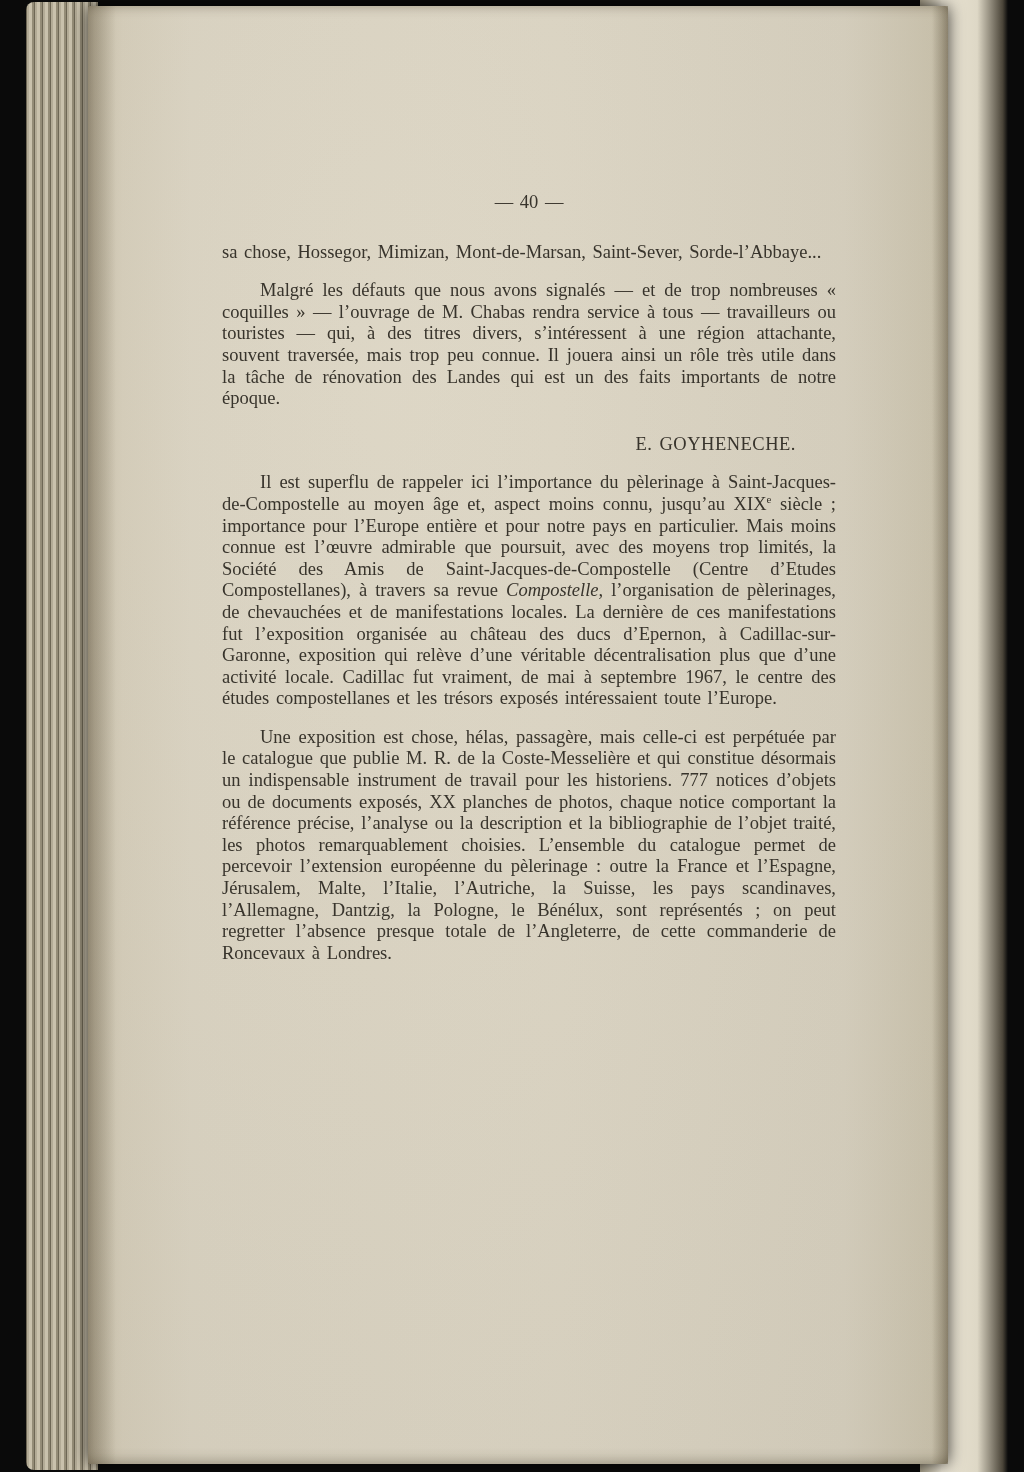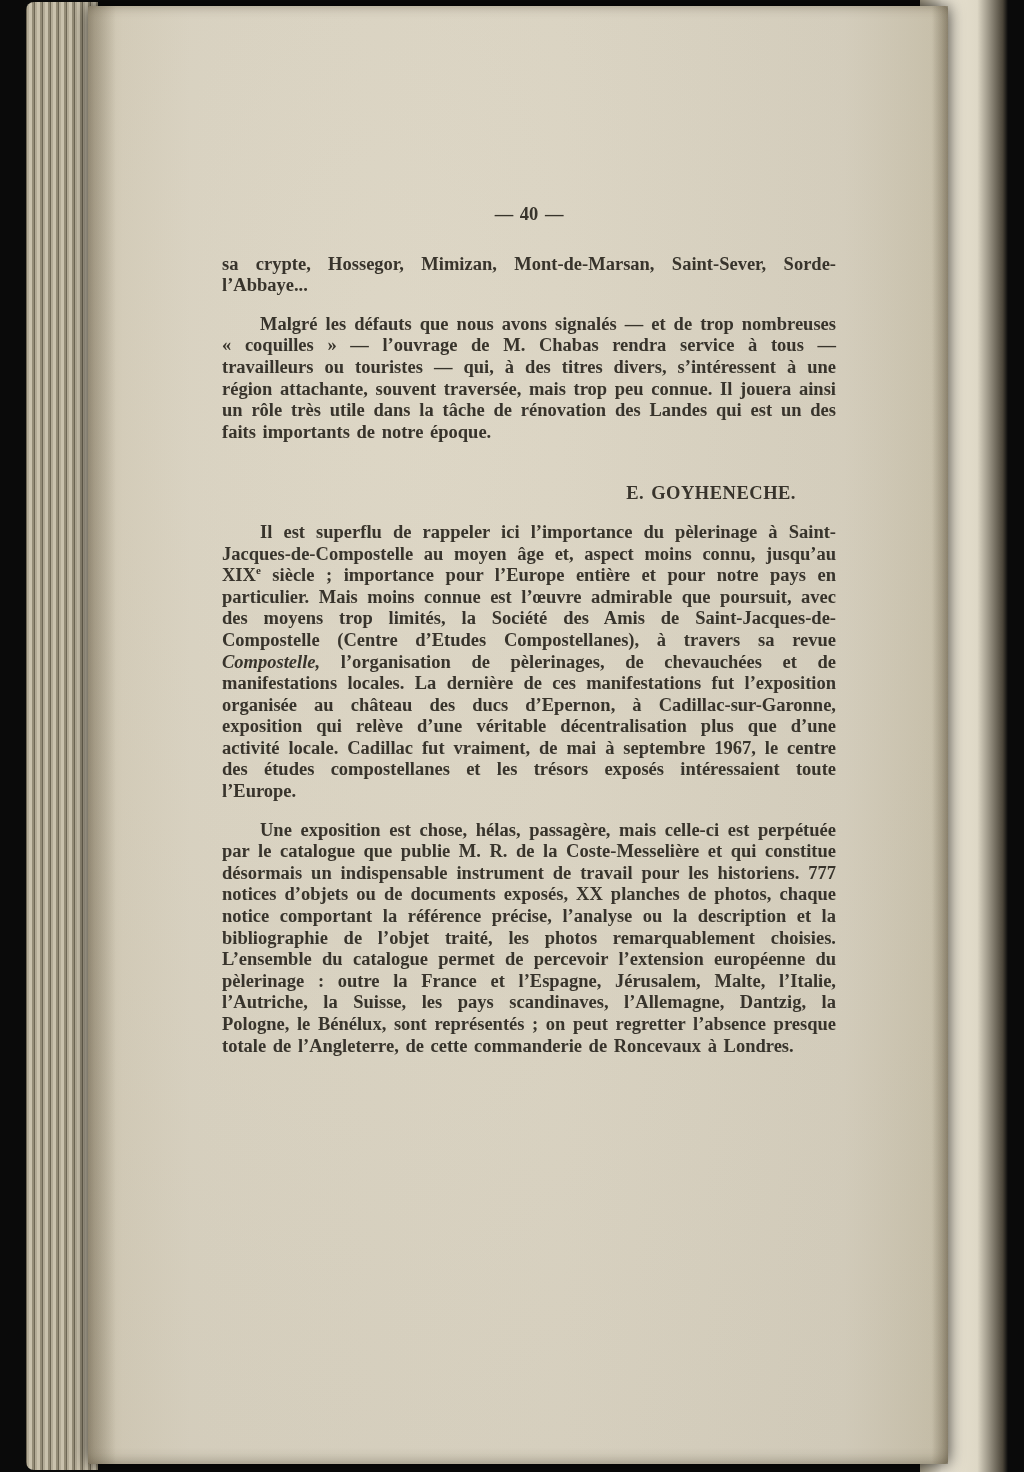--- a/index.html
+++ b/index.html
@@ -14,26 +14,26 @@
   .page{position:absolute;left:88px;top:6px;width:860px;height:1458px;
         background:linear-gradient(90deg,#c6bda6 0%,#d5cdb9 4%,#dad3c1 12%,#dcd5c3 55%,#d8d1bf 88%,#cdc5af 98%,#bdb49c 100%);
         border-radius:2px 3px 3px 2px;
         box-shadow:0 0 16px rgba(0,0,0,.75), inset 0 8px 12px -8px rgba(60,50,30,.40), inset 0 -10px 14px -9px rgba(60,50,30,.45);}
   .gutter-shadow{position:absolute;left:0;top:0;width:28px;height:100%;
         background:linear-gradient(90deg,rgba(74,62,40,.38),rgba(74,62,40,0));}
   .right-crease{position:absolute;right:0;top:0;width:16px;height:100%;
         background:linear-gradient(90deg,rgba(70,60,40,0),rgba(70,60,40,.35));}
   .page-texture{position:absolute;left:0;top:0;width:100%;height:100%;
         background:radial-gradient(ellipse at 35% 25%, rgba(255,255,255,.06), rgba(0,0,0,.045));}
-  .content{position:absolute;left:134px;top:16px;width:614px;color:#38342c;
-        font-size:18.5px;line-height:21.6px;text-align:justify;word-spacing:2px;font-weight:bold;}
+  .content{position:absolute;left:134px;top:4px;width:614px;color:#38342c;
+        font-size:18.5px;line-height:21.6px;text-align:justify;word-spacing:2px;}
   .pagenum{padding-top:182px;text-align:center;margin-bottom:28px;}
   p{margin:0;text-align:justify;}
   .indent{text-indent:38px;margin-top:17px;}
-  .sig{margin-top:40px;padding-right:40px;text-align:right;letter-spacing:.5px;}
+  .sig{margin-top:24px;padding-right:40px;text-align:right;letter-spacing:.5px;}
   .review{margin-top:98px;padding-left:34px;text-indent:-34px;}
   sup{font-size:11px;vertical-align:super;line-height:0;}
   i{font-style:italic;}
 </style>
 </head>
 <body>
 
 <div class="scan">
 
   <div class="page-stack"></div>
@@ -41,21 +41,21 @@
 
   <div class="page">
     <div class="gutter-shadow"></div>
     <div class="right-crease"></div>
     <div class="page-texture"></div>
 
     <div class="content">
 
       <div class="pagenum">— 40 —</div>
 
-      <p class="para">sa crypte, Hossegor, Mimizan, Mont-de-Marsan, Saint-Sever, Sorde-l’Abbaye...</p>
+      <p class="para">sa chose, Hossegor, Mimizan, Mont-de-Marsan, Saint-Sever, Sorde-l’Abbaye...</p>
 
       <p class="para indent">Malgré les défauts que nous avons signalés — et de trop nombreuses « coquilles » — l’ouvrage de M. Chabas rendra service à tous — travailleurs ou touristes — qui, à des titres divers, s’intéressent à une région attachante, souvent traversée, mais trop peu connue. Il jouera ainsi un rôle très utile dans la tâche de rénovation des Landes qui est un des faits importants de notre époque.</p>
 
       <div class="sig">E. GOYHENECHE.</div>
 
 
       <p class="para indent"><span>Il est superflu de rappeler ici l’importance du pèlerinage à Saint-Jacques-de-Compostelle au moyen âge et, aspect moins connu, jusqu’au XIX</span><sup>e</sup><span> siècle ; importance pour l’Europe entière et pour notre pays en particulier. Mais moins connue est l’œuvre admirable que poursuit, avec des moyens trop limités, la Société des Amis de Saint-Jacques-de-Compostelle (Centre d’Etudes Compostellanes), à travers sa revue </span><i>Compostelle,</i><span> l’organisation de pèlerinages, de chevauchées et de manifestations locales. La dernière de ces manifestations fut l’exposition organisée au château des ducs d’Epernon, à Cadillac-sur-Garonne, exposition qui relève d’une véritable décentralisation plus que d’une activité locale. Cadillac fut vraiment, de mai à septembre 1967, le centre des études compostellanes et les trésors exposés intéressaient toute l’Europe.</span></p>
 
       <p class="para indent">Une exposition est chose, hélas, passagère, mais celle-ci est perpétuée par le catalogue que publie M. R. de la Coste-Messelière et qui constitue désormais un indispensable instrument de travail pour les historiens. 777 notices d’objets ou de documents exposés, XX planches de photos, chaque notice comportant la référence précise, l’analyse ou la description et la bibliographie de l’objet traité, les photos remarquablement choisies. L’ensemble du catalogue permet de percevoir l’extension européenne du pèlerinage : outre la France et l’Espagne, Jérusalem, Malte, l’Italie, l’Autriche, la Suisse, les pays scandinaves, l’Allemagne, Dantzig, la Pologne, le Bénélux, sont représentés ; on peut regretter l’absence presque totale de l’Angleterre, de cette commanderie de Roncevaux à Londres.</p>
 

